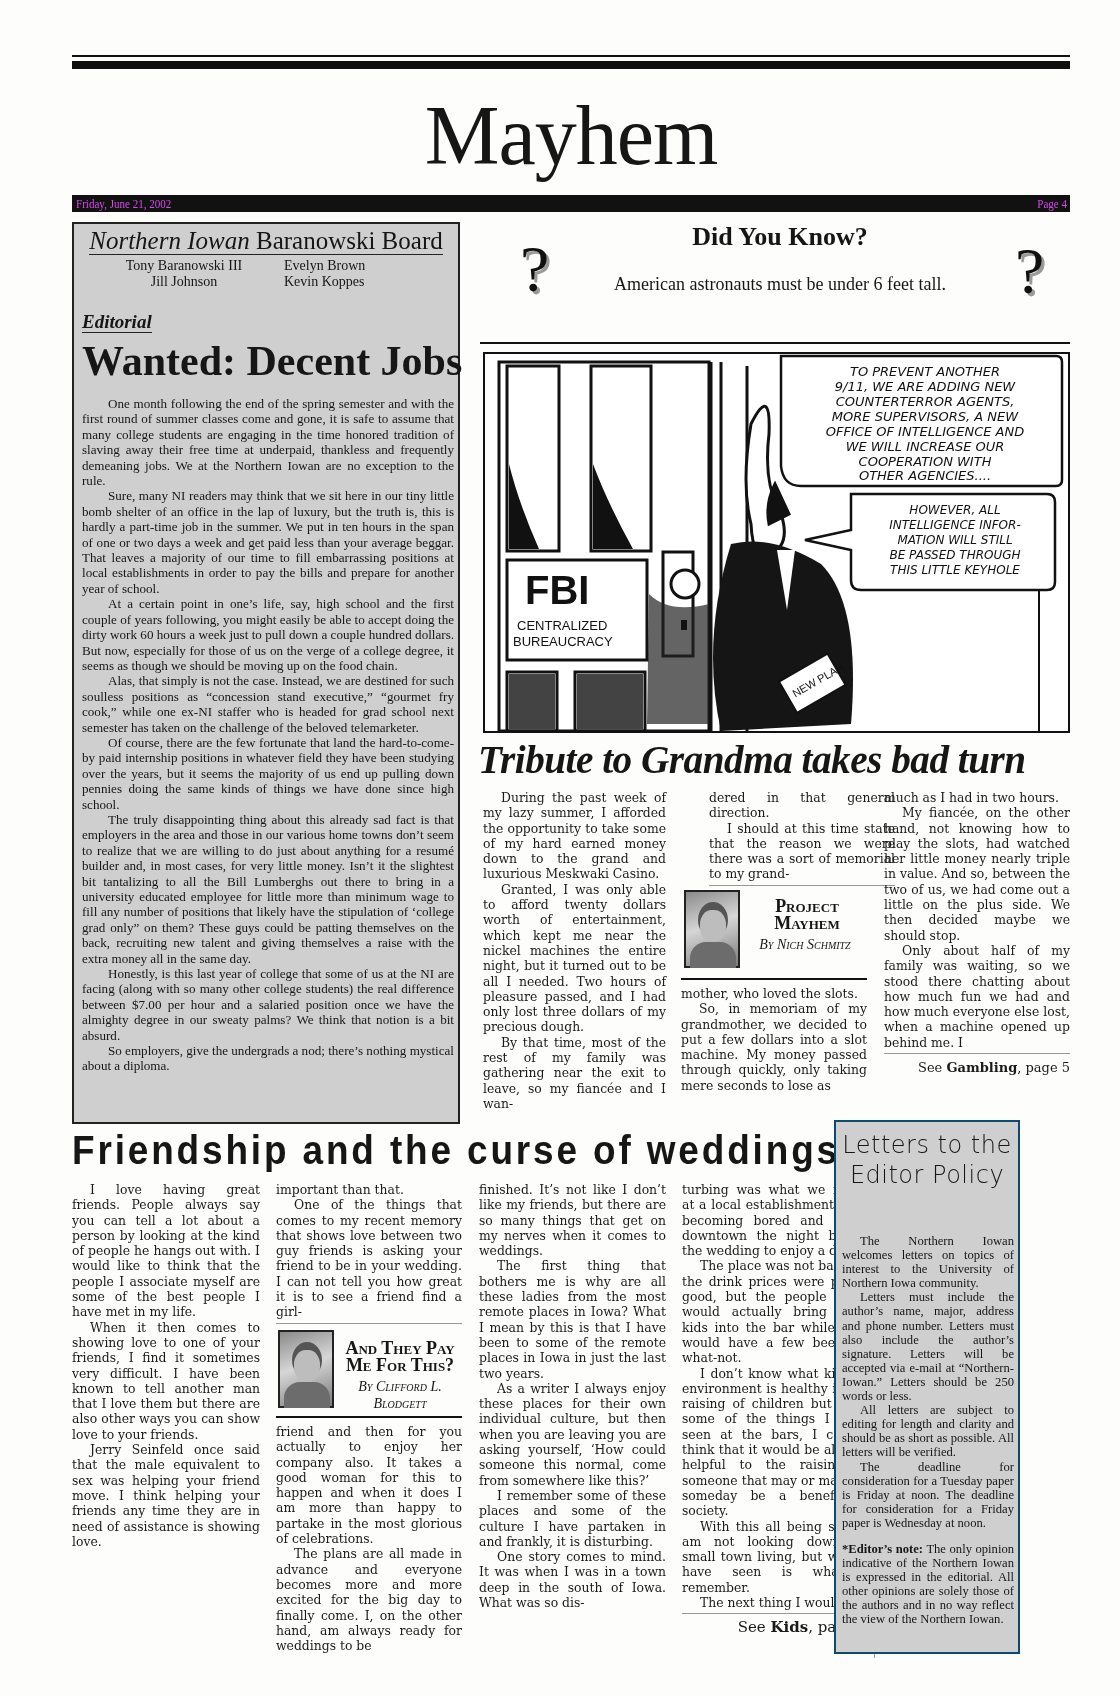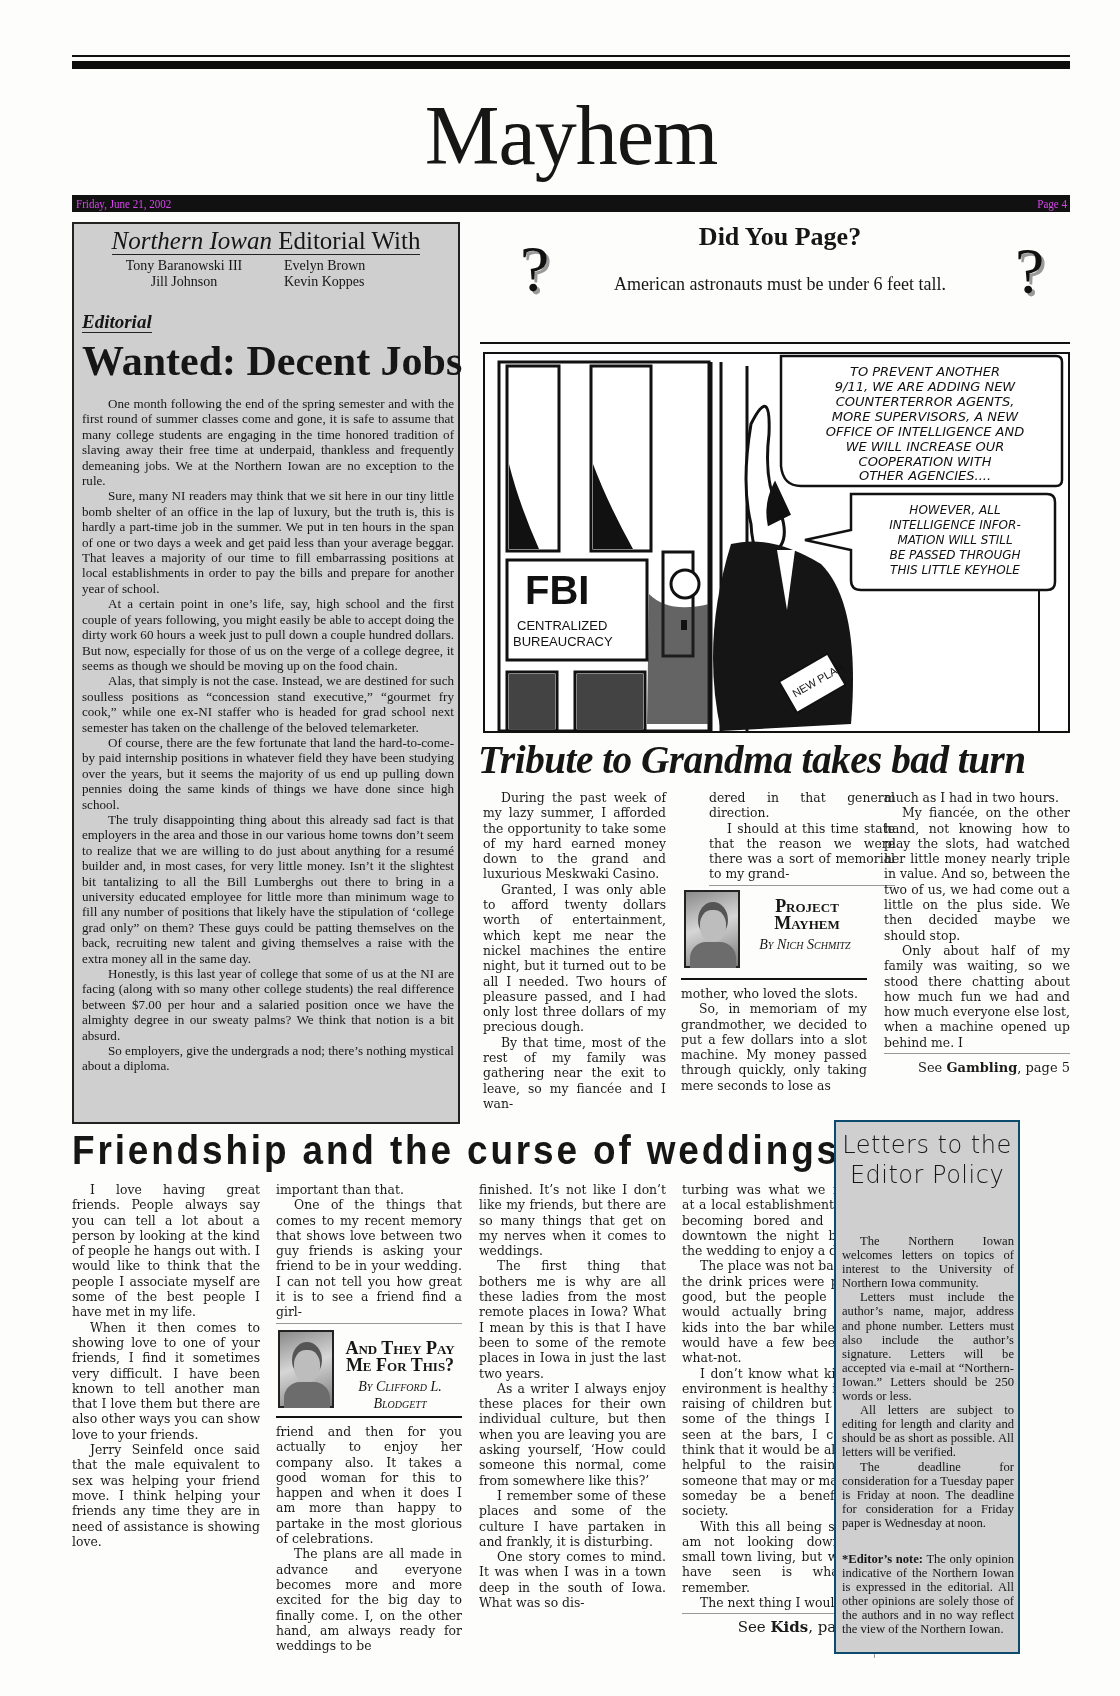--- a/index.html
+++ b/index.html
@@ -51,36 +51,36 @@
   .mug .byline { position:absolute; text-align:center; font-family:"Liberation Serif", serif; font-style:italic; font-variant:small-caps; font-size:14px; line-height:17px; }
   .mug .botrule { position:absolute; left:0; width:100%; height:2px; background:#111; }
 
   .friend-head { left:72px; top:1124px; width:800px; font-family:"Liberation Sans", sans-serif; font-weight:bold; font-size:41px; line-height:52px; letter-spacing:3.2px; white-space:nowrap; transform:scaleX(0.9); transform-origin:left; }
   .vrule { left:874px; top:1120px; width:1px; height:538px; background:#999; }
 
   .letters { left:834px; top:1120px; width:186px; height:534px; background:#cfcfcf; border:2px solid #0c4a6e; box-sizing:border-box; }
   .letters .lt { position:absolute; left:0; top:8px; width:100%; text-align:center; font-family:"DejaVu Sans", sans-serif; font-weight:200; font-size:24px; line-height:30px; letter-spacing:0.5px; }
   .letters .lb { position:absolute; left:6px; top:112px; width:172px; font-family:"Liberation Serif", serif; font-size:12.6px; line-height:14.1px; text-align:justify; }
   .letters .lb p { margin:0; text-indent:18px; }
-  .letters .lb p.gap { margin-top:22px; text-indent:0; }
+  .letters .lb p.gap { margin-top:12px; text-indent:0; }
 </style>
 </head>
 <body>
 
 <div class="abs rule-thin"></div>
 <div class="abs rule-thick"></div>
 <div class="abs masthead">Mayhem</div>
 <div class="abs datebar">
   <span class="d">Friday, June 21, 2002</span>
   <span class="p">Page 4</span>
 </div>
 
 <div class="abs edbox">
   <div class="edboard-title">
-    <span class="u"><i>Northern Iowan</i><span> Editorial With</span></span>
+    <span class="u"><i>Northern Iowan</i><span> Baranowski Board</span></span>
   </div>
   <div class="edboard-names">
     <div class="c1">
       <div>Tony Baranowski III</div>
       <div>Jill Johnson</div>
     </div>
     <div class="c2">
       <div>Evelyn Brown</div>
       <div>Kevin Koppes</div>
     </div>
@@ -94,21 +94,21 @@
     <p>Alas, that simply is not the case. Instead, we are destined for such soulless positions as “concession stand executive,” “gourmet fry cook,” while one ex-NI staffer who is headed for grad school next semester has taken on the challenge of the beloved telemarketer.</p>
     <p>Of course, there are the few fortunate that land the hard-to-come-by paid internship positions in whatever field they have been studying over the years, but it seems the majority of us end up pulling down pennies doing the same kinds of things we have done since high school.</p>
     <p>The truly disappointing thing about this already sad fact is that employers in the area and those in our various home towns don’t seem to realize that we are willing to do just about anything for a resumé builder and, in most cases, for very little money. Isn’t it the slightest bit tantalizing to all the Bill Lumberghs out there to bring in a university educated employee for little more than minimum wage to fill any number of positions that likely have the stipulation of ‘college grad only” on them? These guys could be patting themselves on the back, recruiting new talent and giving themselves a raise with the extra money all in the same day.</p>
     <p>Honestly, is this last year of college that some of us at the NI are facing (along with so many other college students) the real difference between $7.00 per hour and a salaried position once we have the almighty degree in our sweaty palms? We think that notion is a bit absurd.</p>
     <p>So employers, give the undergrads a nod; there’s nothing mystical about a diploma.</p>
   </div>
 </div>
 
 <div class="abs dyk">
   <div class="q q1">?</div>
-  <div class="t">Did You Page?</div>
+  <div class="t">Did You Know?</div>
   <div class="f">American astronauts must be under 6 feet tall.</div>
   <div class="q q2">?</div>
 </div>
 <div class="abs rule-dyk"></div>
 
 <div class="abs cartoon">
   <svg width="583" height="377" viewBox="0 0 583 377" xmlns="http://www.w3.org/2000/svg">
     <g fill="none" stroke="#111" stroke-width="3">
 
       <rect x="14" y="8" width="210" height="369"></rect>

